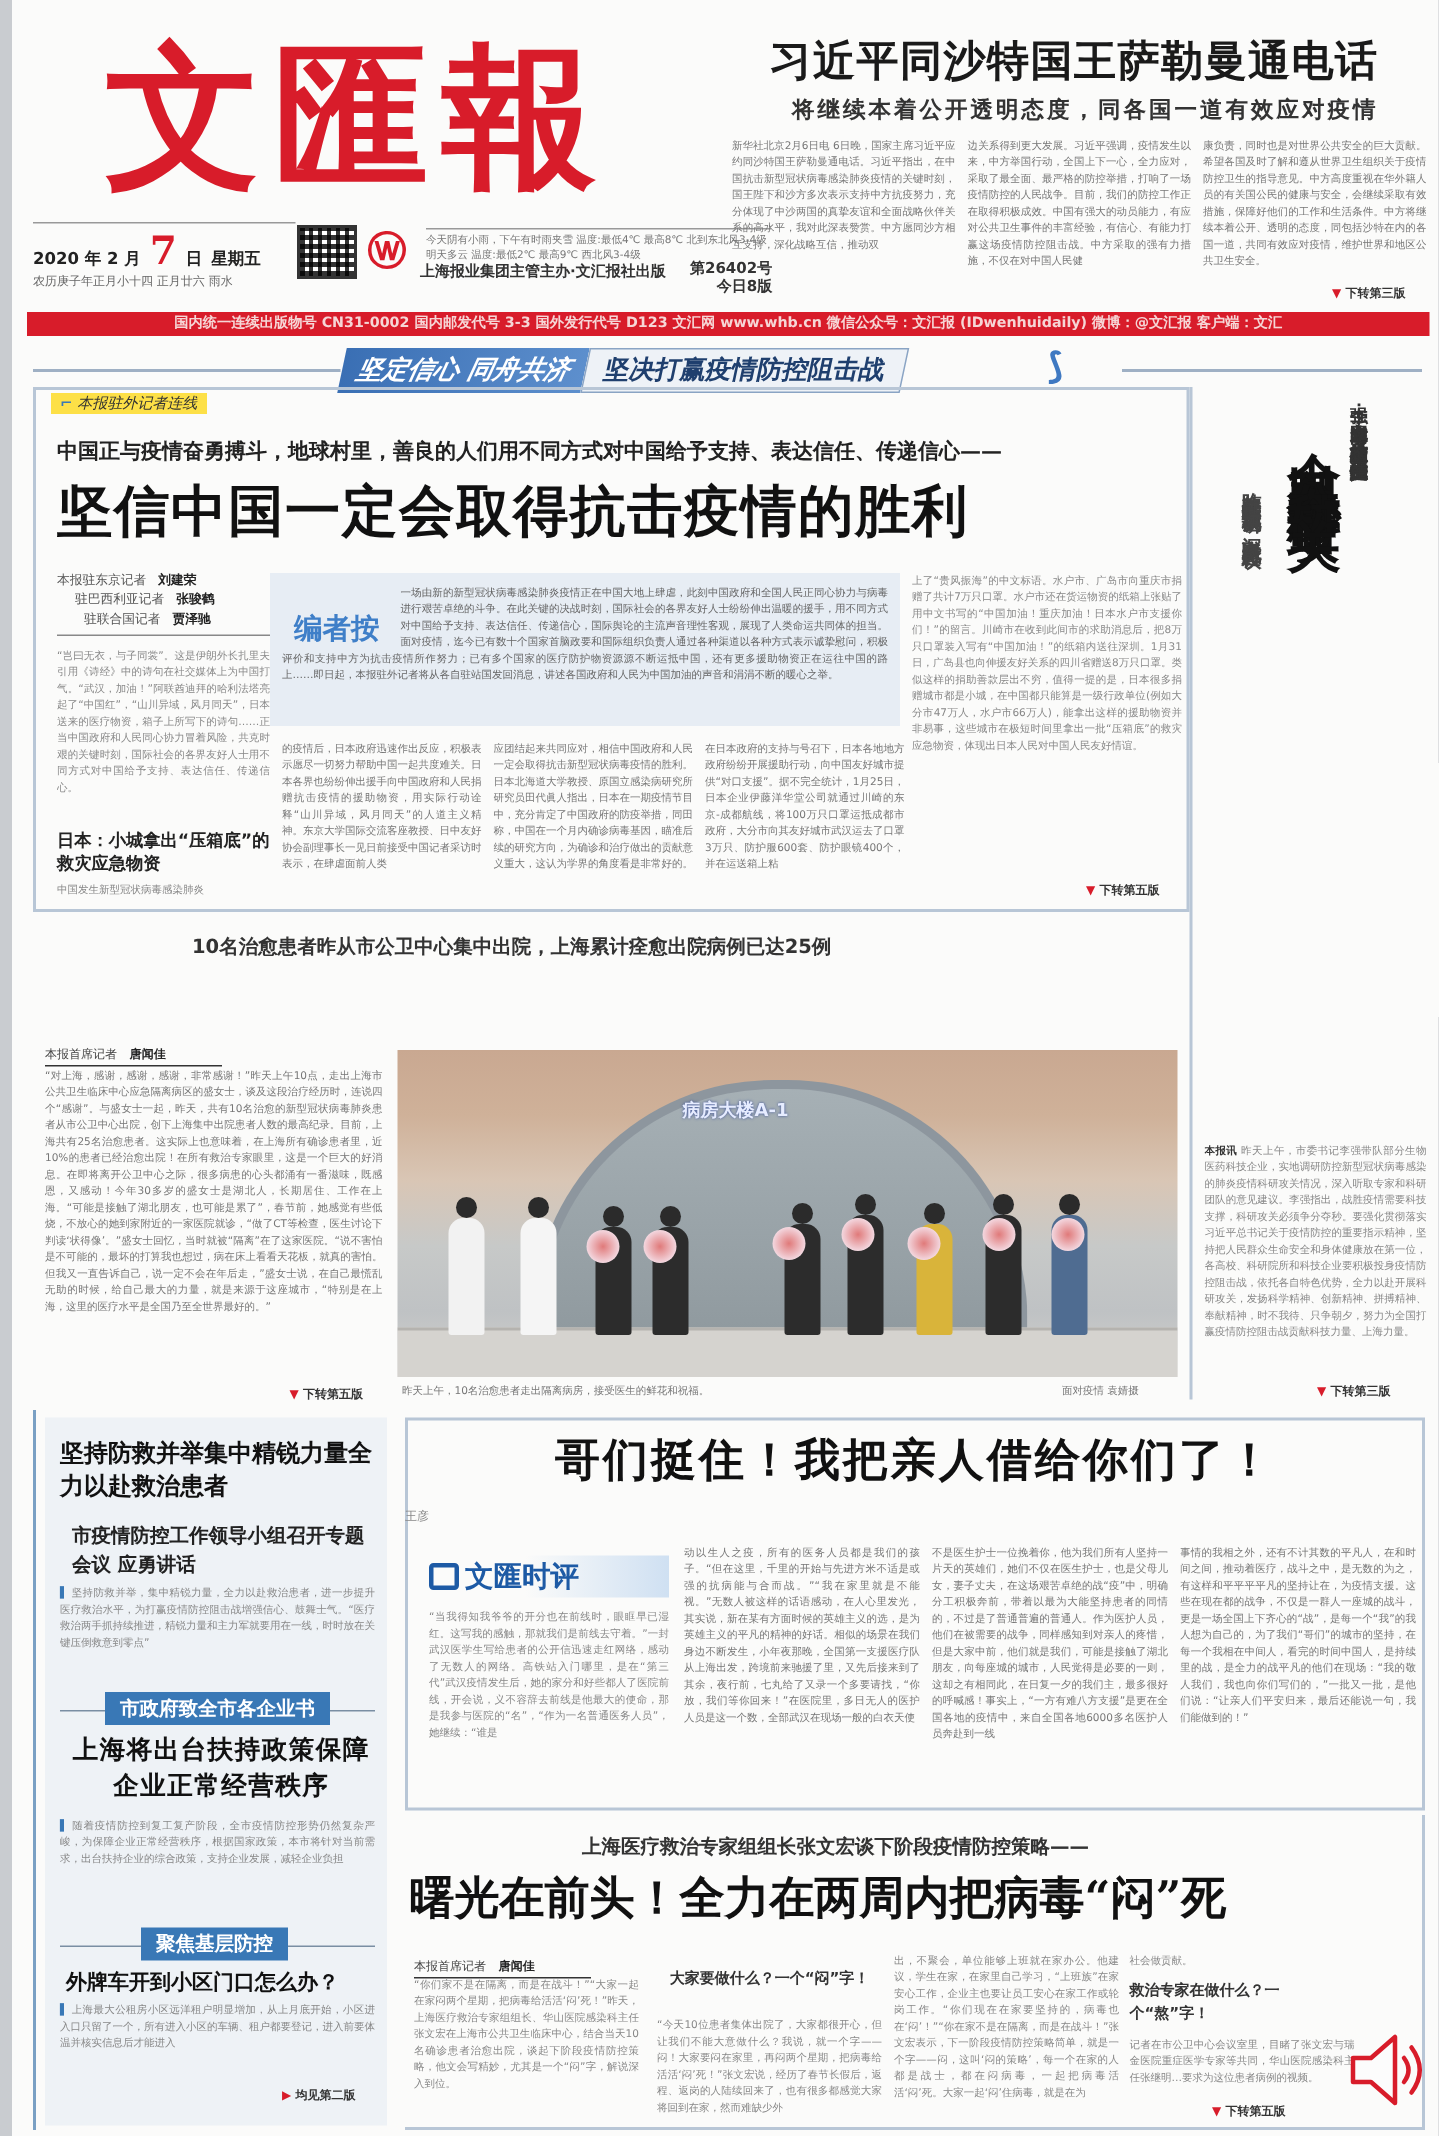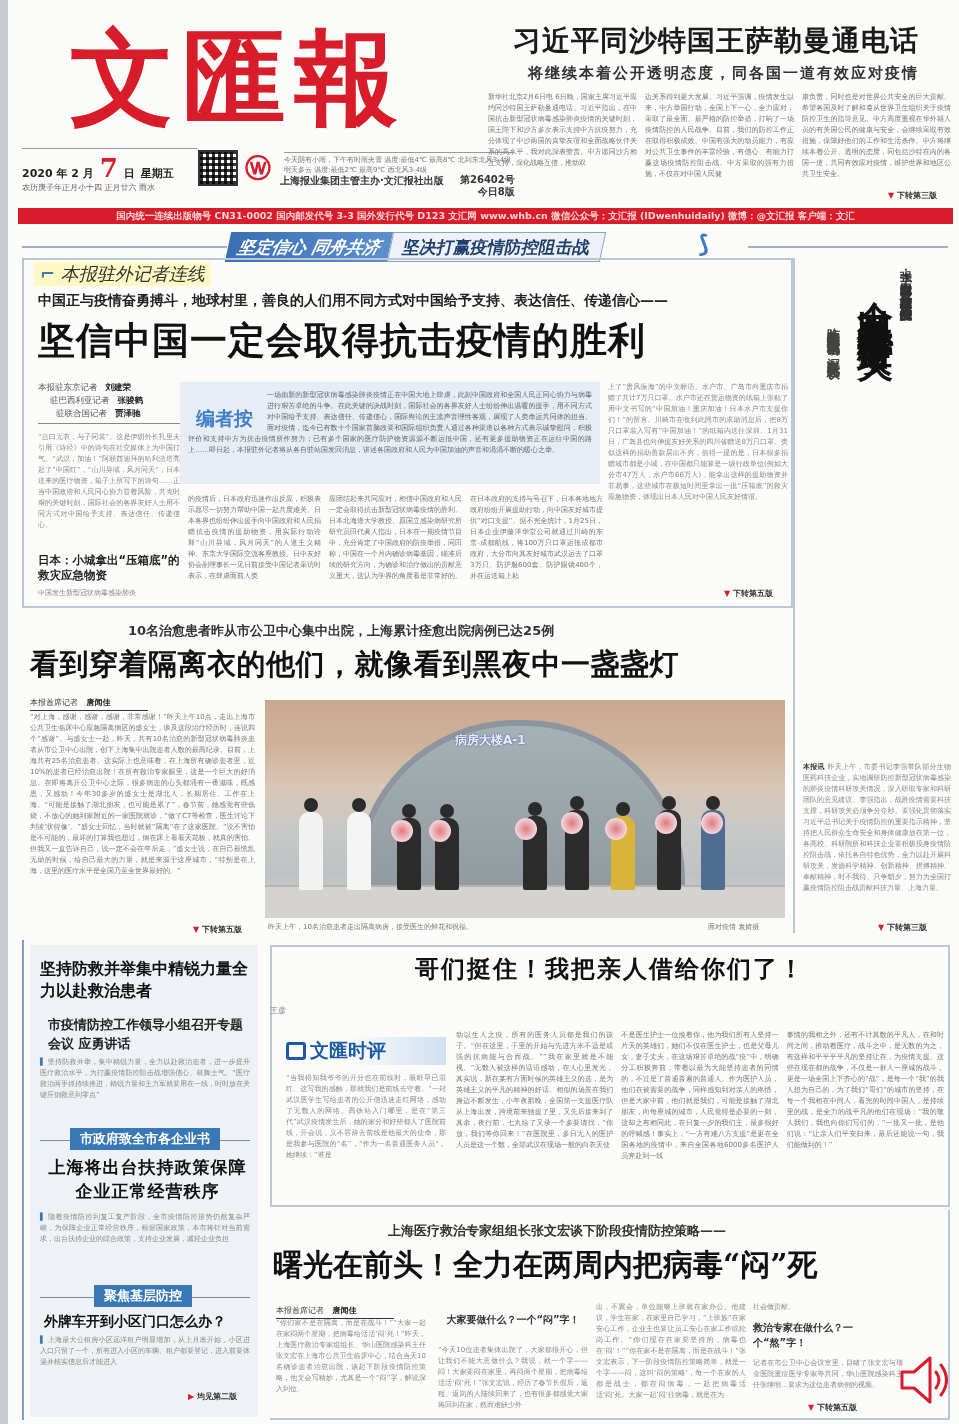--- a/index.html
+++ b/index.html
@@ -33,21 +33,21 @@
   
   .banner { left: 220px; top: 232px; height: 30px; display: flex; align-items: stretch; transform: skewX(-12deg); }
   .banner .b1 { background: linear-gradient(90deg,#3a6fb4,#5d8fcd); color: #fff; font-weight: bold; font-style: italic; font-size: 17px; padding: 0 10px; line-height: 30px; }
   .banner .b2 { background: #eef2f7; border: 1px solid #8aa4c4; color: #1f3f6e; font-weight: bold; font-size: 17px; padding: 0 12px; line-height: 28px; }
   .banner-mark { left: 690px; top: 230px; font-size: 24px; color: #3f79c2; font-weight: bold; }
   .banner-line-l { left: 14px; top: 246px; width: 205px; height: 2px; background: #9fb0c4; }
   .banner-line-r { left: 740px; top: 246px; width: 200px; height: 2px; background: #9fb0c4; }
 
   
   .mainbox { left: 14px; top: 258px; width: 771px; height: 350px; border: 2px solid #b8c6d6; }
-  .reporter-tag { left: 26px; top: 262px; font-family: "DejaVu Serif", serif; font-style: italic; font-size: 18px; color: #333; background: #fef9c3; padding: 0 6px; }
+  .reporter-tag { left: 26px; top: 262px; font-family: "DejaVu Serif", serif; font-style: italic; font-size: 10px; color: #333; background: #fde047; padding: 0 6px; }
   .m-kicker { left: 30px; top: 292px; width: 740px; font-family: "DejaVu Serif", serif; font-weight: bold; font-size: 14px; color: #222; }
   .m-title { left: 30px; top: 316px; width: 745px; font-weight: bold; font-size: 37px; color: #111; letter-spacing: 1px; }
   .bylines { left: 30px; top: 381px; width: 148px; font-size: 8.5px; color: #555; line-height: 13px; border-bottom: 1px solid #888; padding-bottom: 3px; }
   .bylines b { color: #222; margin-left: 8px; }
   .editor-note { left: 172px; top: 382px; width: 420px; height: 102px; background: #e7edf4; padding: 8px; }
   .editor-note .label { font-size: 19px; font-weight: bold; color: #3f7fc8; float: left; margin: 16px 14px 0 8px; }
   .editor-note .txt { font-size: 7px; line-height: 11px; color: #666; text-align: justify; }
   .subhead-japan { left: 30px; top: 553px; width: 142px; font-size: 11.5px; font-weight: bold; color: #222; line-height: 15px; }
 
   
@@ -86,21 +86,21 @@
   .lb-tag2 { left: 86px; top: 1285px; }
   .lb-tag2-line { left: 32px; top: 1297px; width: 210px; }
   .lb-t3 { left: 36px; top: 1313px; width: 210px; font-family: "DejaVu Serif", serif; font-weight: bold; font-size: 14px; color: #111; }
   .lb-b3 { left: 32px; top: 1335px; width: 210px; }
   .lb-cont { left: 180px; top: 1391px; }
   .small-txt { font-size: 7px; line-height: 11px; color: #888; text-align: justify; }
   .mark { color: #3978b6; font-weight: bold; }
 
   
   .cm-box { left: 262px; top: 945px; width: 680px; height: 262px; border: 2px solid #b8c6d6; }
-  .cm-title { left: 262px; top: 953px; width: 680px; text-align: center; font-weight: bold; font-size: 24px; color: #111; letter-spacing: 2px; }
+  .cm-title { left: 262px; top: 953px; width: 680px; text-align: center; font-weight: bold; font-size: 30px; color: #111; letter-spacing: 2px; }
   .cm-author { left: 262px; top: 1005px; width: 680px; font-size: 8px; color: #888; }
   .cm-logo { left: 278px; top: 1037px; width: 160px; height: 28px; font-family: "DejaVu Serif", serif; font-size: 19px; font-weight: bold; color: #1d5aa5; background: linear-gradient(90deg,transparent 40%,#cfe0f2); display: flex; align-items: center; gap: 4px; }
   .cm-logo .q { width: 20px; height: 18px; border: 3px solid #1d5aa5; border-radius: 3px; }
   .cm-cols { left: 448px; top: 1030px; width: 488px; height: 170px; display: flex; gap: 8px; }
 
   
   .b-kicker { left: 380px; top: 1222px; font-size: 13px; font-weight: bold; color: #333; }
   .b-title { left: 265px; top: 1245px; width: 680px; font-family: "DejaVu Serif", serif; font-weight: bold; font-size: 30px; color: #111; }
   .b-box { left: 262px; top: 1210px; width: 680px; height: 210px; border-right: 2px solid #b8c6d6; border-bottom: 2px solid #b8c6d6; }
   .b-byline { left: 268px; top: 1305px; width: 118px; font-size: 8px; color: #444; border-bottom: 1px solid #333; padding-bottom: 2px; }
@@ -189,21 +189,20 @@
   <div class="abs small-txt" style="left:795px;top:762px;width:148px;height:160px;overflow:hidden;">
     <b style="color:#333">本报讯</b>
     <span>昨天上午，市委书记李强带队部分生物医药科技企业，实地调研防控新型冠状病毒感染的肺炎疫情科研攻关情况，深入听取专家和科研团队的意见建议。李强指出，战胜疫情需要科技支撑，科研攻关必须争分夺秒。要强化贯彻落实习近平总书记关于疫情防控的重要指示精神，坚持把人民群众生命安全和身体健康放在第一位，各高校、科研院所和科技企业要积极投身疫情防控阻击战，依托各自特色优势，全力以赴开展科研攻关，发扬科学精神、创新精神、拼搏精神、奉献精神，时不我待、只争朝夕，努力为全国打赢疫情防控阻击战贡献科技力量、上海力量。</span>
   </div>
   <div class="abs cont" style="left:870px;top:922px;">
     <span class="tri">▼</span>
     <span>下转第三版</span>
   </div>
 
   <div class="abs s2-kicker">10名治愈患者昨从市公卫中心集中出院，上海累计痊愈出院病例已达25例</div>
-  <div class="abs s2-title">看到穿着隔离衣的他们，就像看到黑夜中一盏盏灯</div>
   <div class="abs s2-byline">
     <span>本报首席记者</span>
     <b style="margin-left:6px;color:#222">唐闻佳</b>
   </div>
   <div class="abs small-txt" style="left:22px;top:712px;width:225px;height:205px;overflow:hidden;color:#777;">“对上海，感谢，感谢，感谢，非常感谢！”昨天上午10点，走出上海市公共卫生临床中心应急隔离病区的盛女士，谈及这段治疗经历时，连说四个“感谢”。与盛女士一起，昨天，共有10名治愈的新型冠状病毒肺炎患者从市公卫中心出院，创下上海集中出院患者人数的最高纪录。目前，上海共有25名治愈患者。这实际上也意味着，在上海所有确诊患者里，近10%的患者已经治愈出院！在所有救治专家眼里，这是一个巨大的好消息。在即将离开公卫中心之际，很多病患的心头都涌有一番滋味，既感恩，又感动！今年30多岁的盛女士是湖北人，长期居住、工作在上海。“可能是接触了湖北朋友，也可能是累了”，春节前，她感觉有些低烧，不放心的她到家附近的一家医院就诊，“做了CT等检查，医生讨论下判读‘状得像’。”盛女士回忆，当时就被“隔离”在了这家医院。“说不害怕是不可能的，最坏的打算我也想过，病在床上看看天花板，就真的害怕。但我又一直告诉自己，说一定不会在年后走，”盛女士说，在自己最慌乱无助的时候，给自己最大的力量，就是来源于这座城市，“特别是在上海，这里的医疗水平是全国乃至全世界最好的。”</div>
   <div class="abs cont" style="left:185px;top:924px;">
     <span class="tri">▼</span>
     <span>下转第五版</span>
   </div>
 

